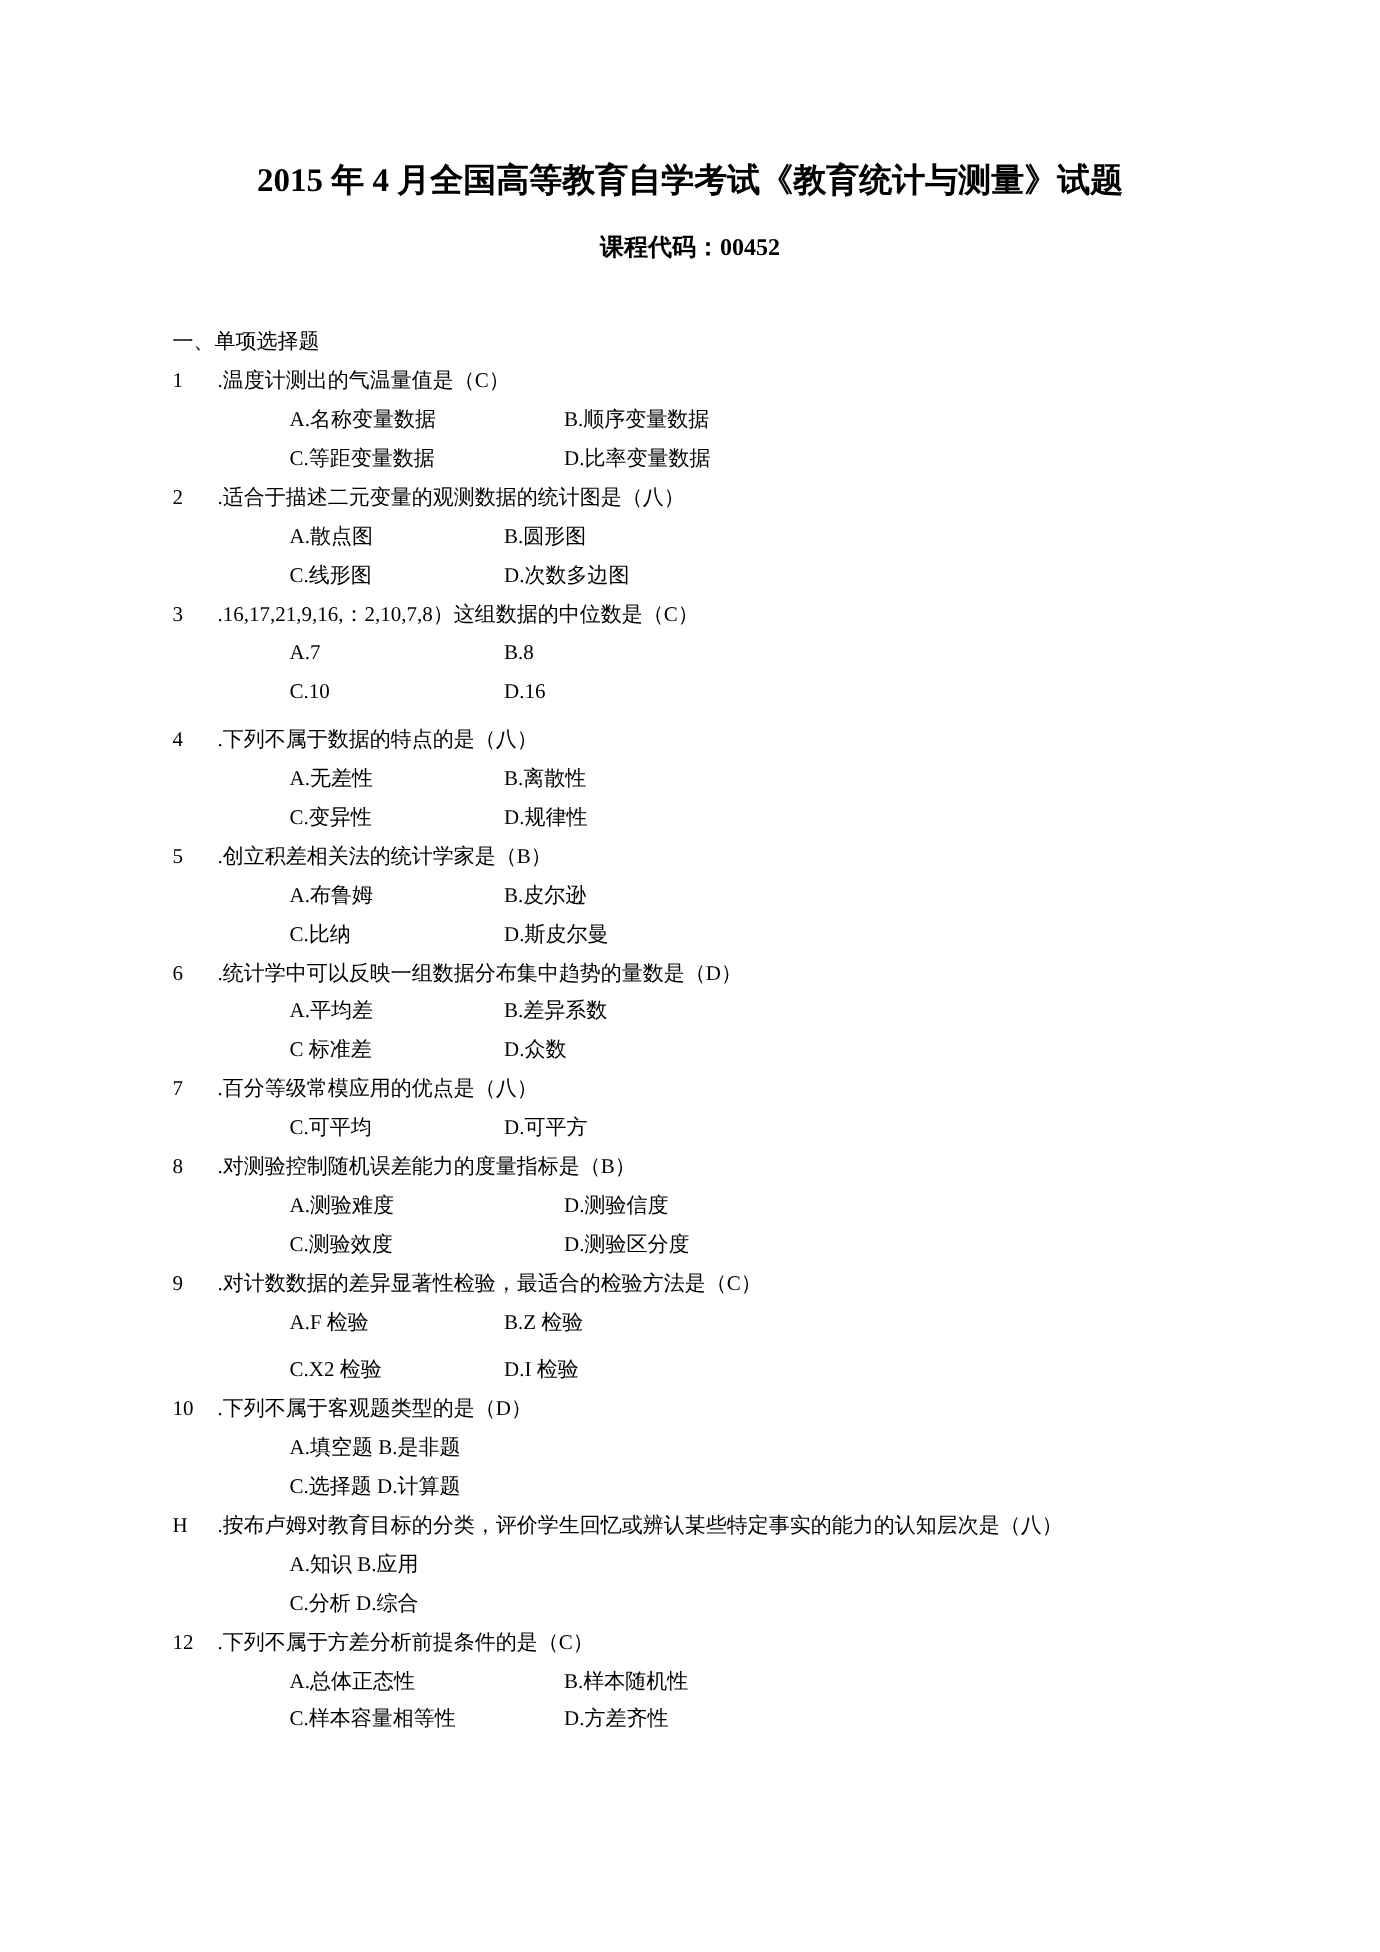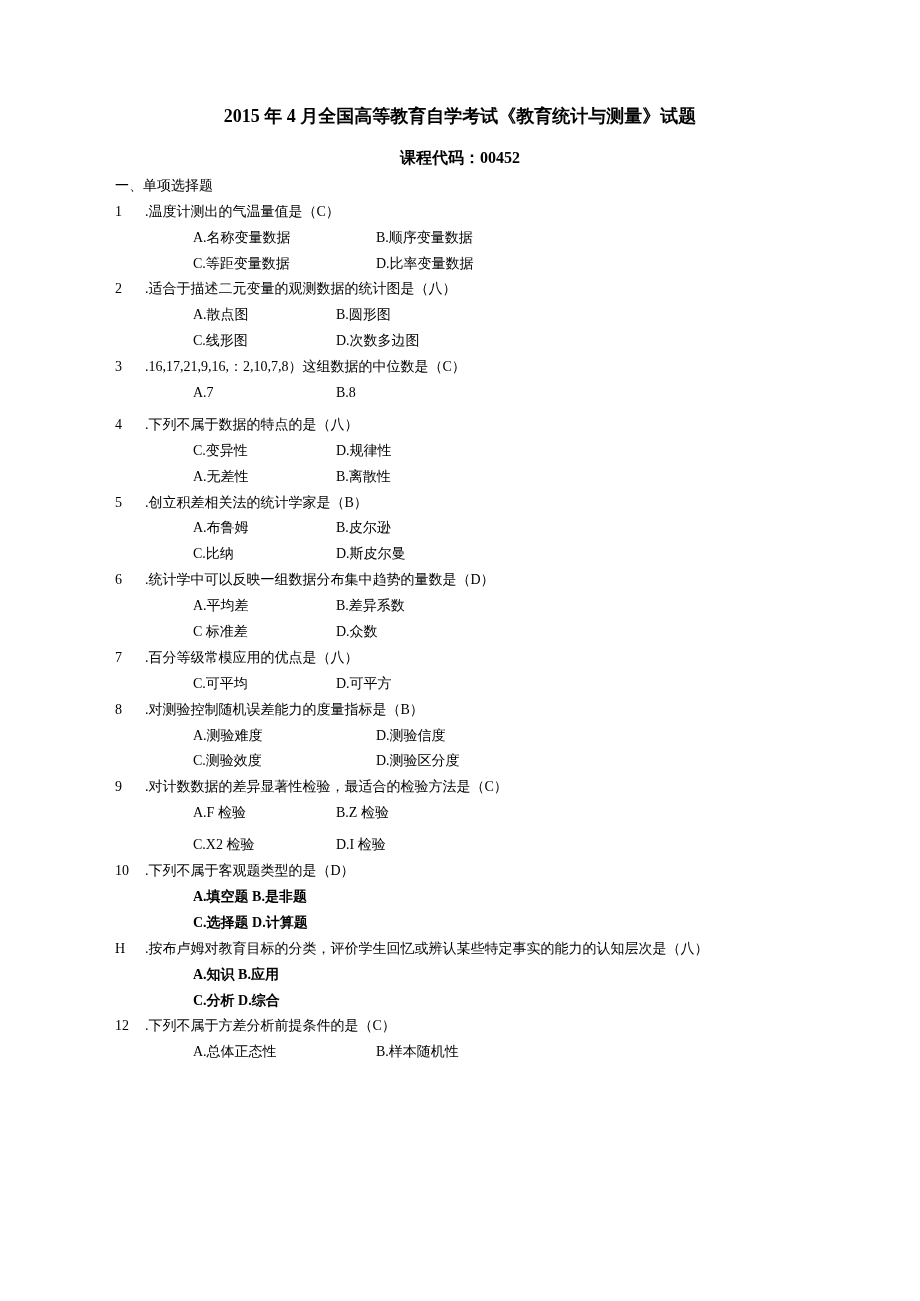--- a/index.html
+++ b/index.html
@@ -8,27 +8,28 @@
       font-size: 14px;
       color: #000;
       background: #fff;
       width: 920px;
       padding: 100px 115px 60px 115px;
       line-height: 1.85;
     }
     .title {
       text-align: center;
       font-weight: bold;
-      font-size: 18px;
+      font-size: 22px;
       margin-bottom: 10px;
     }
     .subtitle {
       text-align: center;
       font-weight: bold;
       font-size: 16px;
+      margin-bottom: 36px;
     }
     .section-head {
       margin-bottom: 0;
     }
     .q-row {
       display: flex;
       align-items: baseline;
     }
     .q-num {
       min-width: 16px;
@@ -38,21 +39,21 @@
     .q-stem { flex: 1; }
     .opts {
       padding-left: 78px;
       display: flex;
       flex-wrap: wrap;
       gap: 28px;
     }
     .opt { display: inline-block; }
     .w-narrow { width: 115px; }
     .w-mid   { width: 155px; }
-    .w-joined { margin-right: 4px; font-weight: bold; }
+    .w-joined { margin-right: 4px; }
     .gap-before { margin-top: 6px; }
   </style>
 </head>
 <body>
 
 <div class="title">2015 年 4 月全国高等教育自学考试《教育统计与测量》试题</div>
 <div class="subtitle">课程代码：00452</div>
 
 <div class="section-head">一、单项选择题</div>
 
@@ -82,32 +83,36 @@
       <span class="opt w-narrow">D.次数多边图</span>
     </div>
     <div class="q-row">
       <span class="q-num">3</span>
       <span class="q-stem">.16,17,21,9,16,：2,10,7,8）这组数据的中位数是（C）</span>
     </div>
     <div class="opts">
       <span class="opt w-narrow">A.7</span>
       <span class="opt w-narrow">B.8</span>
     </div>
+    <div class="opts">
+      <span class="opt w-narrow">C.10</span>
+      <span class="opt w-narrow">D.16</span>
+    </div>
     <div style="height: 6px;"></div>
     <div class="q-row">
       <span class="q-num">4</span>
       <span class="q-stem">.下列不属于数据的特点的是（八）</span>
     </div>
     <div class="opts">
+      <span class="opt w-narrow">A.无差性</span>
+      <span class="opt w-narrow">B.离散性</span>
+    </div>
+    <div class="opts">
       <span class="opt w-narrow">C.变异性</span>
       <span class="opt w-narrow">D.规律性</span>
-    </div>
-    <div class="opts">
-      <span class="opt w-narrow">A.无差性</span>
-      <span class="opt w-narrow">B.离散性</span>
     </div>
     <div class="q-row">
       <span class="q-num">5</span>
       <span class="q-stem">.创立积差相关法的统计学家是（B）</span>
     </div>
     <div class="opts">
       <span class="opt w-narrow">A.布鲁姆</span>
       <span class="opt w-narrow">B.皮尔逊</span>
     </div>
     <div class="opts">
@@ -179,13 +184,17 @@
       <span class="opt w-joined">C.分析 D.综合</span>
     </div>
     <div class="q-row">
       <span class="q-num">12</span>
       <span class="q-stem">.下列不属于方差分析前提条件的是（C）</span>
     </div>
     <div class="opts">
       <span class="opt w-mid">A.总体正态性</span>
       <span class="opt w-mid">B.样本随机性</span>
     </div>
+    <div class="opts">
+      <span class="opt w-mid">C.样本容量相等性</span>
+      <span class="opt w-mid">D.方差齐性</span>
+    </div>
   </div>
 
 </body></html>

